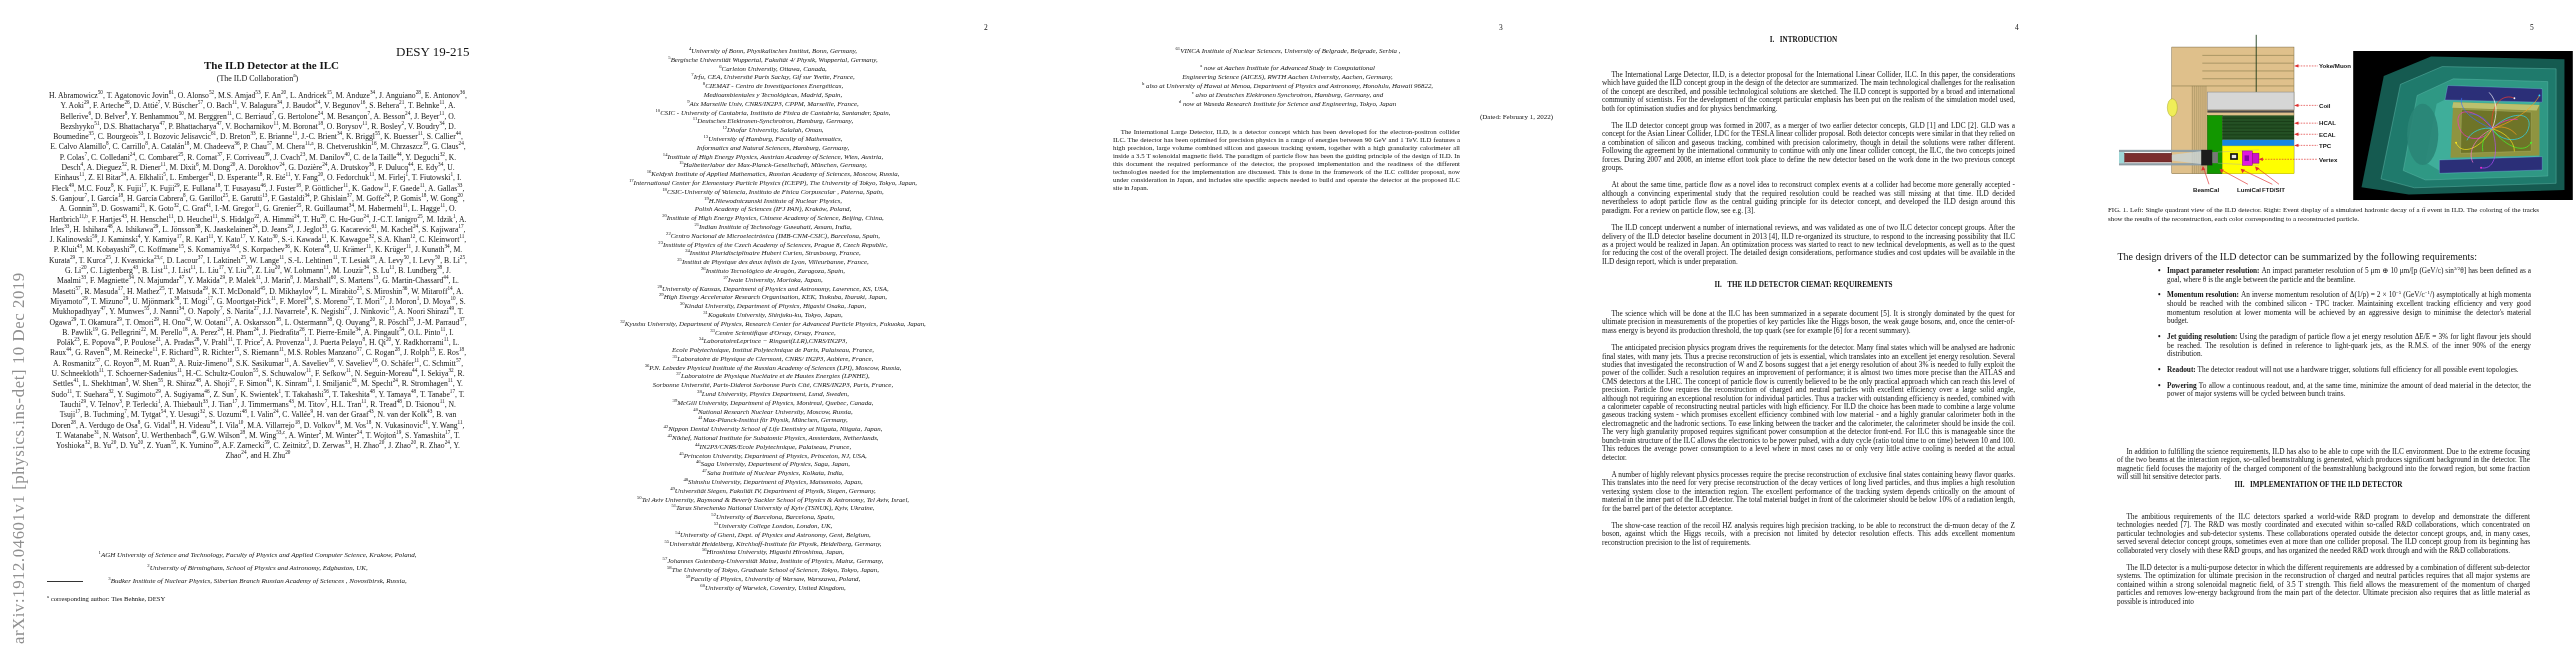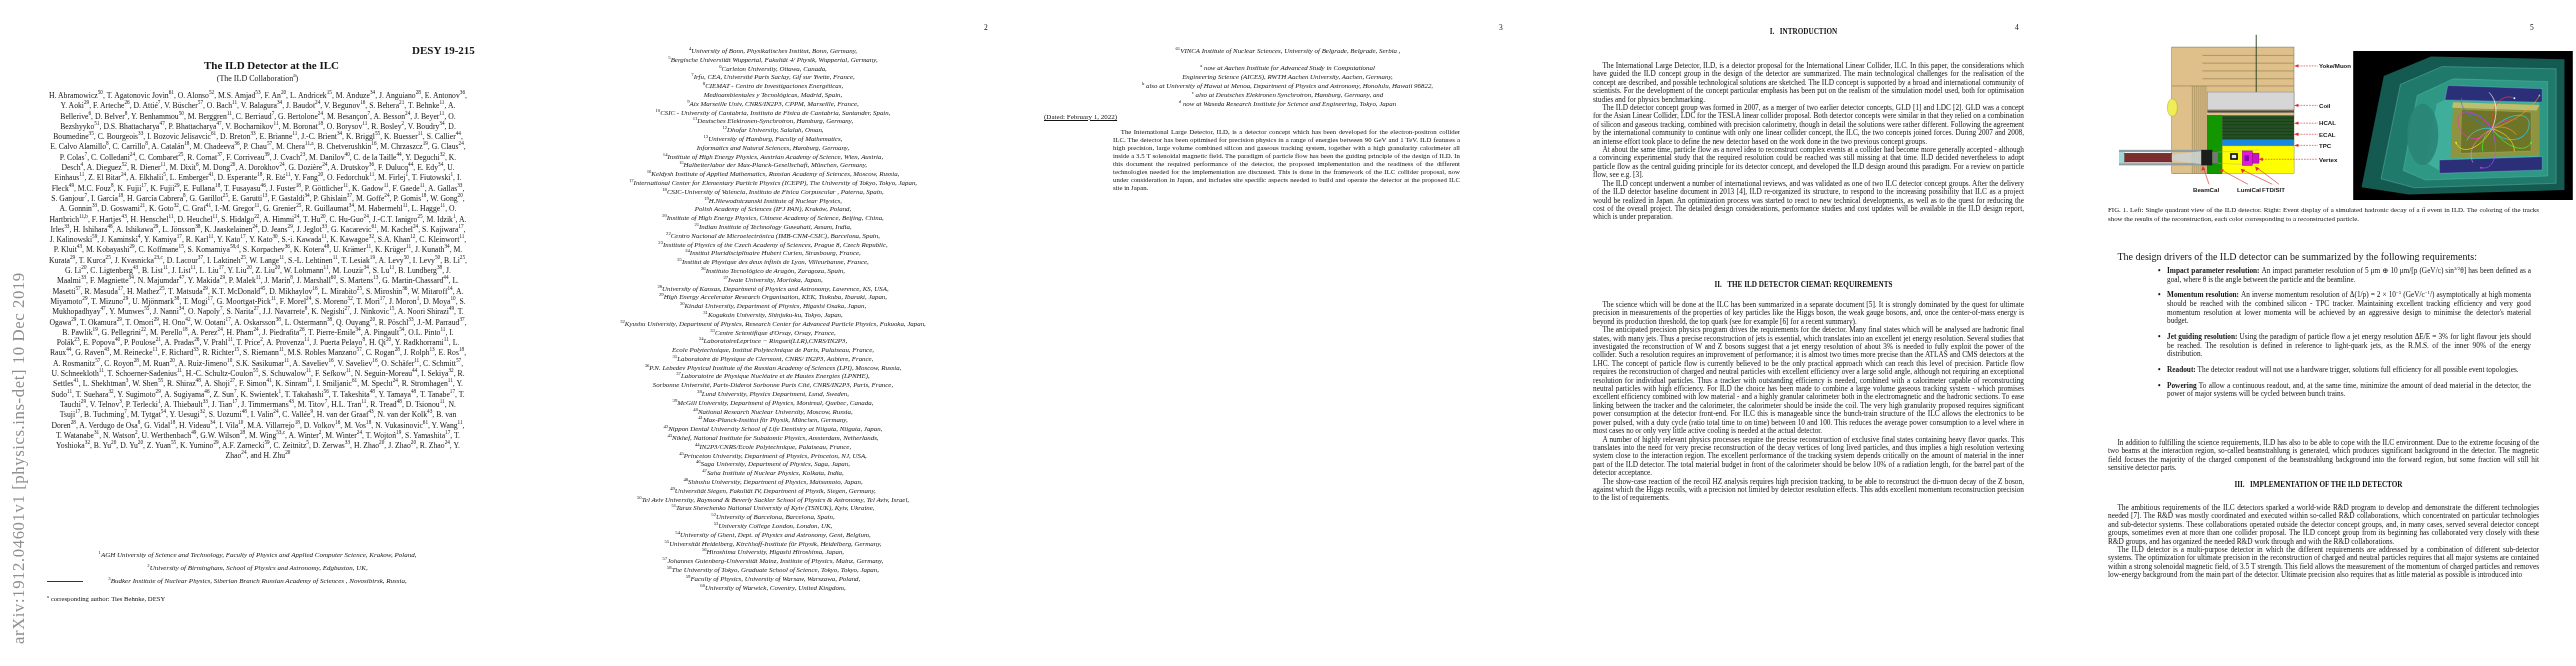--- a/index.html
+++ b/index.html
@@ -4,44 +4,44 @@
 <style>
   html,body{margin:0;padding:0;}
   body{width:2576px;height:667px;background:#ffffff;position:relative;overflow:hidden;
        font-family:"Liberation Serif","DejaVu Serif",serif;color:#141414;}
   .page{position:absolute;top:0;width:515px;height:667px;}
   #page1{left:0;} #page2{left:515px;} #page3{left:1030px;} #page4{left:1546px;} #page5{left:2061px;}
   .pagenum{position:absolute;top:23px;left:469px;font-size:7.5px;}
   
   .arxiv-stamp{position:absolute;left:9px;top:644px;transform-origin:0 0;transform:rotate(-90deg);
        white-space:nowrap;font-size:16.7px;color:#8f8f8f;letter-spacing:0.6px;}
-  .report-number{position:absolute;left:412px;top:44px;font-size:11px;font-weight:bold;}
+  .report-number{position:absolute;left:396px;top:44px;font-size:13px;}
   .paper-title{position:absolute;left:14px;top:59px;width:515px;text-align:center;font-size:11px;font-weight:bold;}
   .collaboration{position:absolute;left:0;top:74px;width:515px;text-align:center;font-size:8px;}
   .author-block{position:absolute;left:49px;top:91px;width:418px;text-align:center;
        font-size:7.7px;line-height:10.3px;}
   .affil-block-1{position:absolute;left:33px;top:549px;width:449px;text-align:center;
        font-style:italic;font-size:7px;line-height:12.8px;}
   .fnrule{position:absolute;left:47px;top:581px;width:36px;border-top:0.6px solid #333;}
   .fnote{position:absolute;left:47px;top:595px;width:389px;font-size:6.7px;}
   sup{font-size:68%;line-height:0;font-style:normal;}
   
   .affil-list{position:absolute;left:28px;top:47px;width:460px;text-align:center;
        font-style:italic;font-size:6.9px;line-height:8.8px;}
   .affil-line{display:block;}
   .affil61{position:absolute;left:28px;top:47px;width:460px;text-align:center;font-style:italic;font-size:6.9px;}
   .notes-block{position:absolute;left:52px;top:63px;width:411px;text-align:center;
        font-style:italic;font-size:6.9px;line-height:9px;}
-  .dated{position:absolute;left:14px;top:113px;width:515px;text-align:left;font-size:7px;text-decoration:underline;}
+  .dated{position:absolute;left:8px;top:113px;width:515px;text-align:right;font-size:7px;}
   .abstract{position:absolute;left:83px;top:128px;width:347px;text-align:justify;
        font-size:6.8px;line-height:8px;text-indent:7.8px;}
   
   .sechead{position:absolute;left:0;width:515px;text-align:center;font-weight:bold;font-size:7.2px;white-space:pre;}
   .bodycol{position:absolute;left:47px;width:431px;text-align:justify;font-size:7.3px;line-height:8.4px;}
-  .bodycol p{margin:0;text-indent:9.4px;}
+  .bodycol p{margin:9px;text-indent:9.4px;}
   .caption{position:absolute;left:47px;top:206px;width:431px;text-align:justify;font-size:6.9px;line-height:8.6px;}
   .design-intro{position:absolute;left:47px;top:251px;width:431px;font-size:10px;text-indent:9.4px;}
   .req-list{position:absolute;left:97px;top:267px;width:373px;margin:0;padding:0;list-style:none;
        font-size:7.3px;line-height:8.6px;text-align:justify;}
   .req-list li{position:relative;padding-left:9px;margin-bottom:7.2px;}
   .req-list li::before{content:"\2022";position:absolute;left:0;top:0;font-weight:bold;}
   
   .fig-svg{position:absolute;left:58px;top:33px;}
   .event-svg{position:absolute;left:292px;top:51px;}
   .fig-labels-right .fig-label{position:absolute;left:258px;font-family:"Liberation Sans","DejaVu Sans",sans-serif;
@@ -154,21 +154,21 @@
       <div class="affil-line"><sup>c</sup> also at Deutsches Elektronen Synchrotron, Hamburg, Germany, and</div>
       <div class="affil-line"><sup>d</sup> now at Waseda Research Institute for Science and Engineering, Tokyo, Japan</div>
       <div class="affil-line"></div>
     </div>
   <div class="dated">(Dated: February 1, 2022)</div>
   <div class="abstract">The International Large Detector, ILD, is a detector concept which has been developed for the electron-positron collider ILC. The detector has been optimised for precision physics in a range of energies between 90 GeV and 1 TeV. ILD features a high precision, large volume combined silicon and gaseous tracking system, together with a high granularity calorimeter all inside a 3.5 T solenoidal magnetic field. The paradigm of particle flow has been the guiding principle of the design of ILD. In this document the required performance of the detector, the proposed implementation and the readiness of the different technologies needed for the implementation are discussed. This is done in the framework of the ILC collider proposal, now under consideration in Japan, and includes site specific aspects needed to build and operate the detector at the proposed ILC site in Japan.</div>
 </div>
 
 <div class="page" id="page4">
   <div class="pagenum">4</div>
-  <div class="sechead" style="top:28px;">I.   INTRODUCTION</div>
+  <div class="sechead" style="top:36px;">I.   INTRODUCTION</div>
   <div class="bodycol" style="top:62px;">
       <p>The International Large Detector, ILD, is a detector proposal for the International Linear Collider, ILC. In this paper, the considerations which have guided the ILD concept group in the design of the detector are summarized. The main technological challenges for the realisation of the concept are described, and possible technological solutions are sketched. The ILD concept is supported by a broad and international community of scientists. For the development of the concept particular emphasis has been put on the realism of the simulation model used, both for optimisation studies and for physics benchmarking.</p>
       <p>The ILD detector concept group was formed in 2007, as a merger of two earlier detector concepts, GLD [1] and LDC [2]. GLD was a concept for the Asian Linear Collider, LDC for the TESLA linear collider proposal. Both detector concepts were similar in that they relied on a combination of silicon and gaseous tracking, combined with precision calorimetry, though in detail the solutions were rather different. Following the agreement by the international community to continue with only one linear collider concept, the ILC, the two concepts joined forces. During 2007 and 2008, an intense effort took place to define the new detector based on the work done in the two previous concept groups.</p>
       <p>At about the same time, particle flow as a novel idea to reconstruct complex events at a collider had become more generally accepted - although a convincing experimental study that the required resolution could be reached was still missing at that time. ILD decided nevertheless to adopt particle flow as the central guiding principle for its detector concept, and developed the ILD design around this paradigm. For a review on particle flow, see e.g. [3].</p>
       <p>The ILD concept underwent a number of international reviews, and was validated as one of two ILC detector concept groups. After the delivery of the ILD detector baseline document in 2013 [4], ILD re-organized its structure, to respond to the increasing possibility that ILC as a project would be realized in Japan. An optimization process was started to react to new technical developments, as well as to the quest for reducing the cost of the overall project. The detailed design considerations, performance studies and cost updates will be available in the ILD design report, which is under preparation.</p>
     </div>
   <div class="sechead" style="top:281px;">II.   THE ILD DETECTOR CIEMAT: REQUIREMENTS</div>
   <div class="bodycol" style="top:301px;">
       <p>The science which will be done at the ILC has been summarized in a separate document [5]. It is strongly dominated by the quest for ultimate precision in measurements of the properties of key particles like the Higgs boson, the weak gauge bosons, and, once the center-of-mass energy is beyond its production threshold, the top quark (see for example [6] for a recent summary).</p>
       <p>The anticipated precision physics program drives the requirements for the detector. Many final states which will be analysed are hadronic final states, with many jets. Thus a precise reconstruction of jets is essential, which translates into an excellent jet energy resolution. Several studies that investigated the reconstruction of W and Z bosons suggest that a jet energy resolution of about 3% is needed to fully exploit the power of the collider. Such a resolution requires an improvement of performance; it is almost two times more precise than the ATLAS and CMS detectors at the LHC. The concept of particle flow is currently believed to be the only practical approach which can reach this level of precision. Particle flow requires the reconstruction of charged and neutral particles with excellent efficiency over a large solid angle, although not requiring an exceptional resolution for individual particles. Thus a tracker with outstanding efficiency is needed, combined with a calorimeter capable of reconstructing neutral particles with high efficiency. For ILD the choice has been made to combine a large volume gaseous tracking system - which promises excellent efficiency combined with low material - and a highly granular calorimeter both in the electromagnetic and the hadronic sections. To ease linking between the tracker and the calorimeter, the calorimeter should be inside the coil. The very high granularity proposed requires significant power consumption at the detector front-end. For ILC this is manageable since the bunch-train structure of the ILC allows the electronics to be power pulsed, with a duty cycle (ratio total time to on time) between 10 and 100. This reduces the average power consumption to a level where in most cases no or only very little active cooling is needed at the actual detector.</p>

